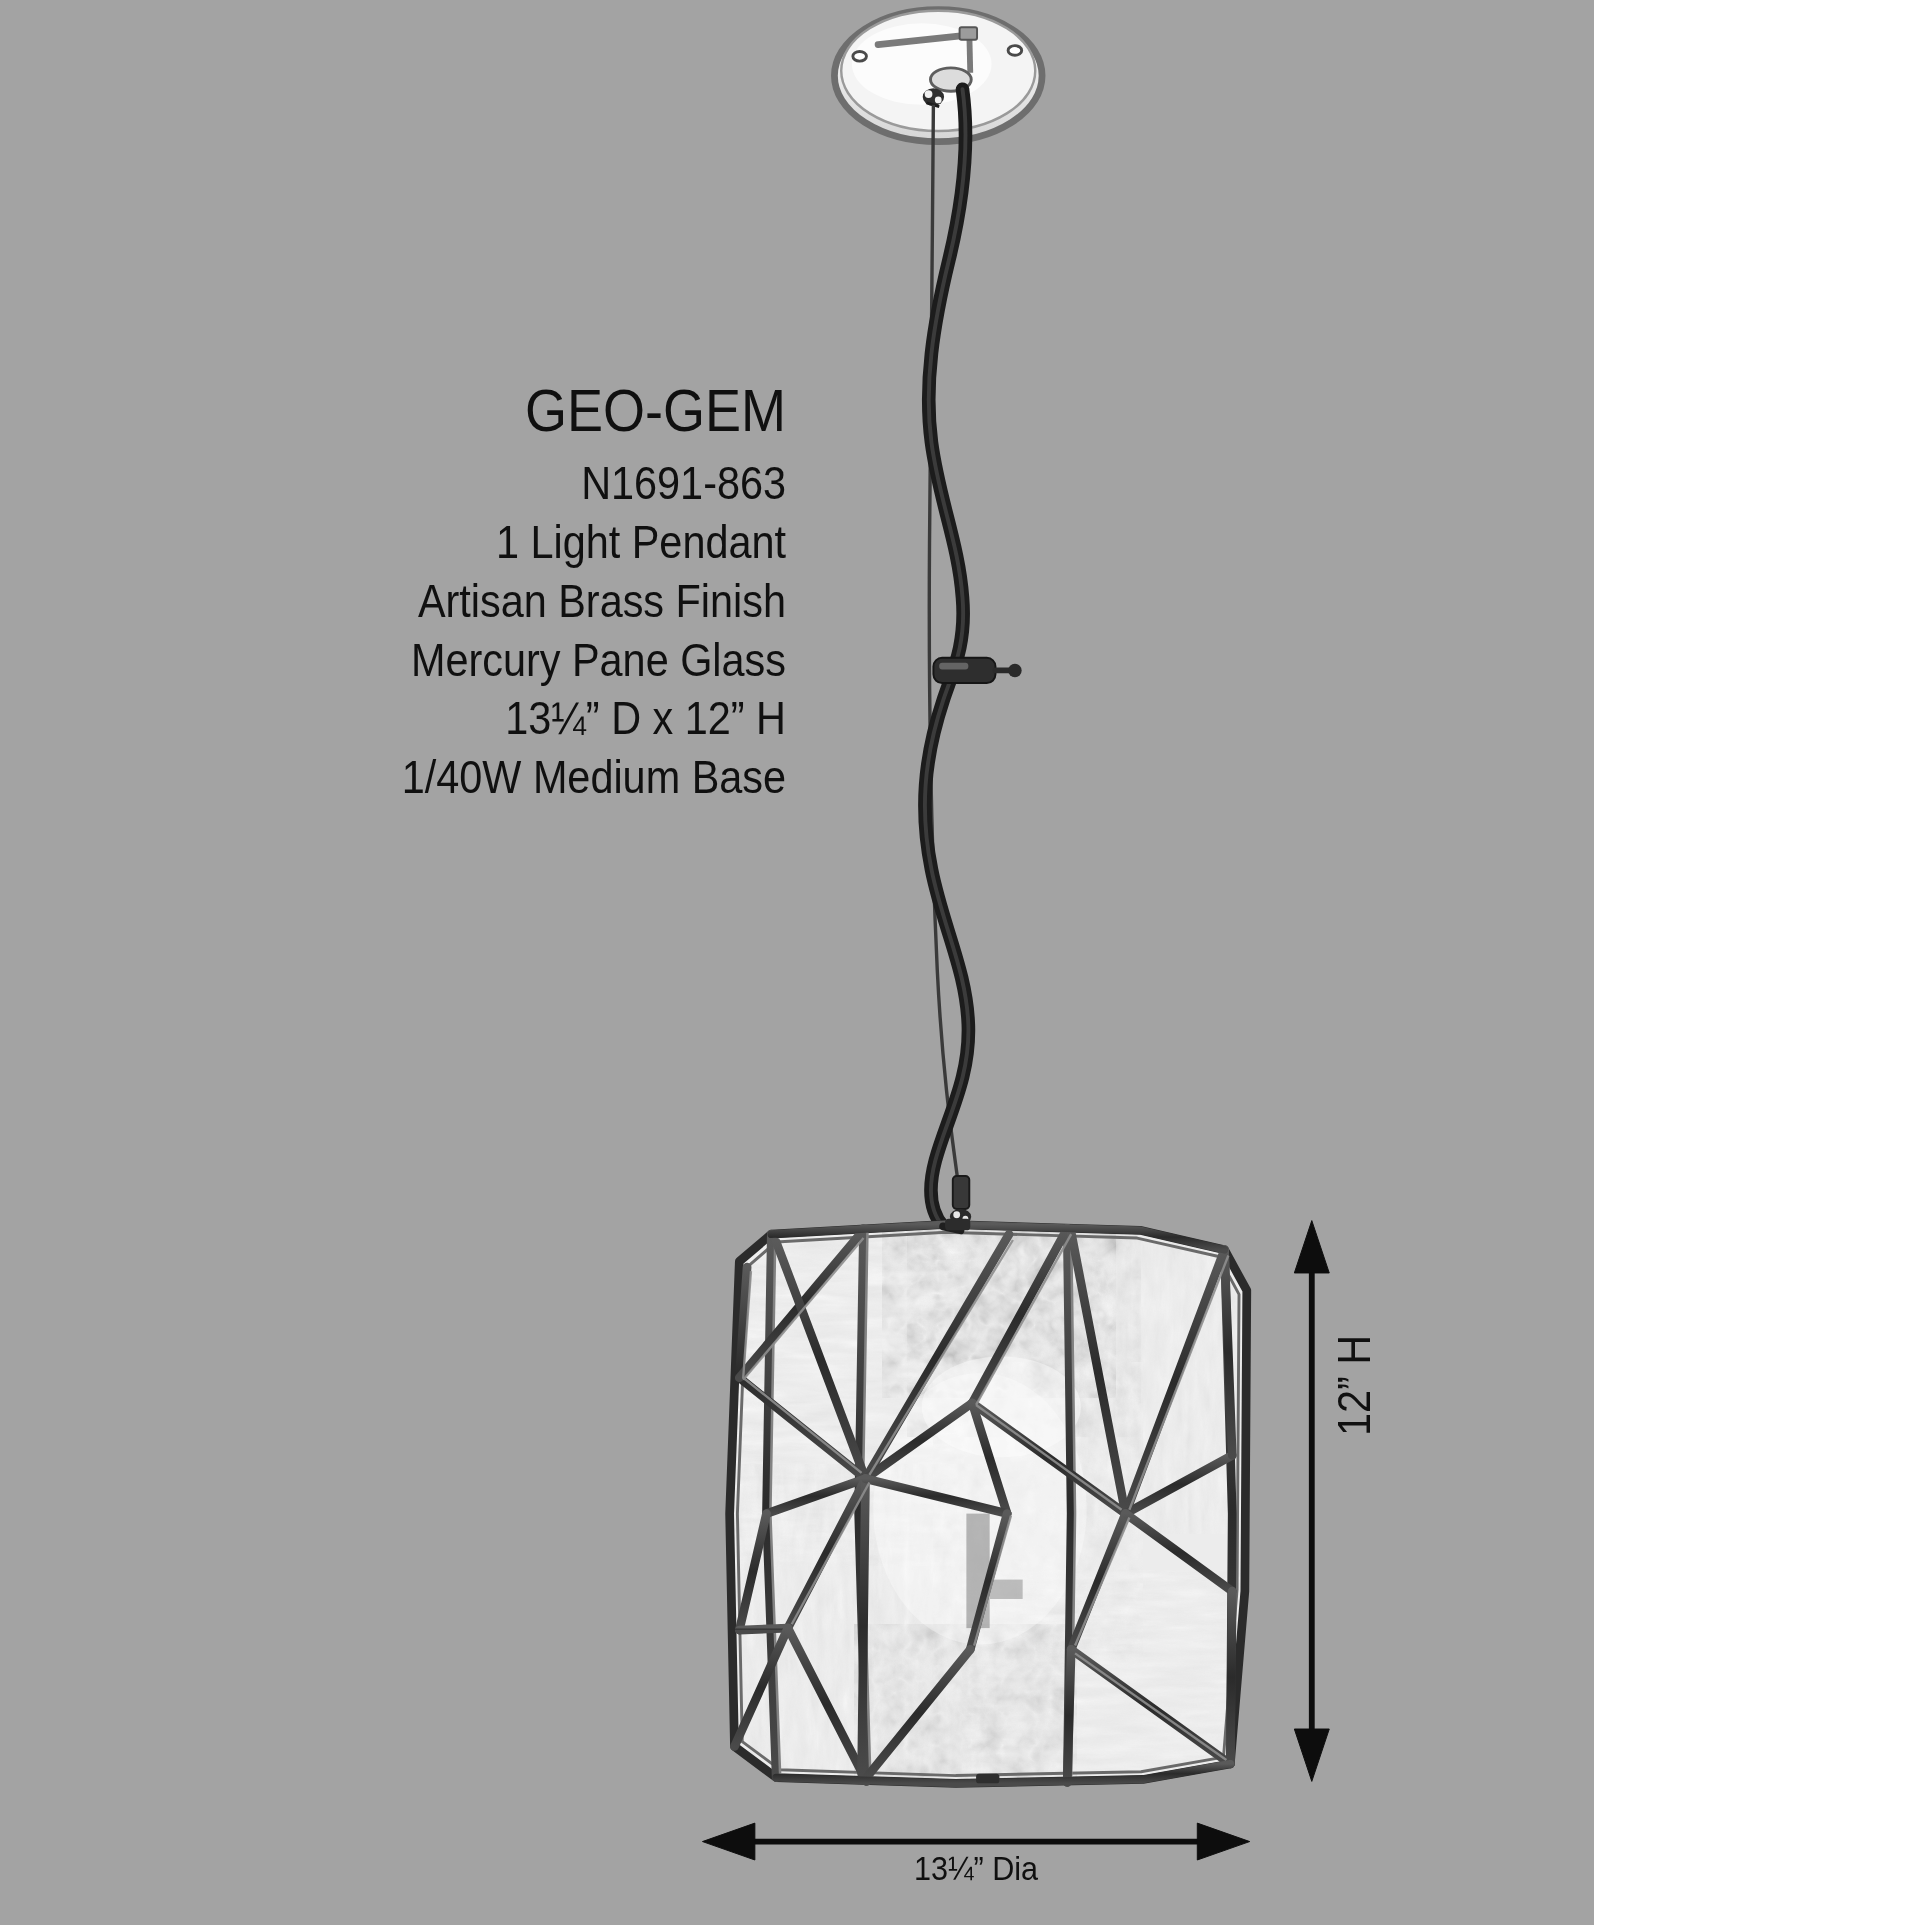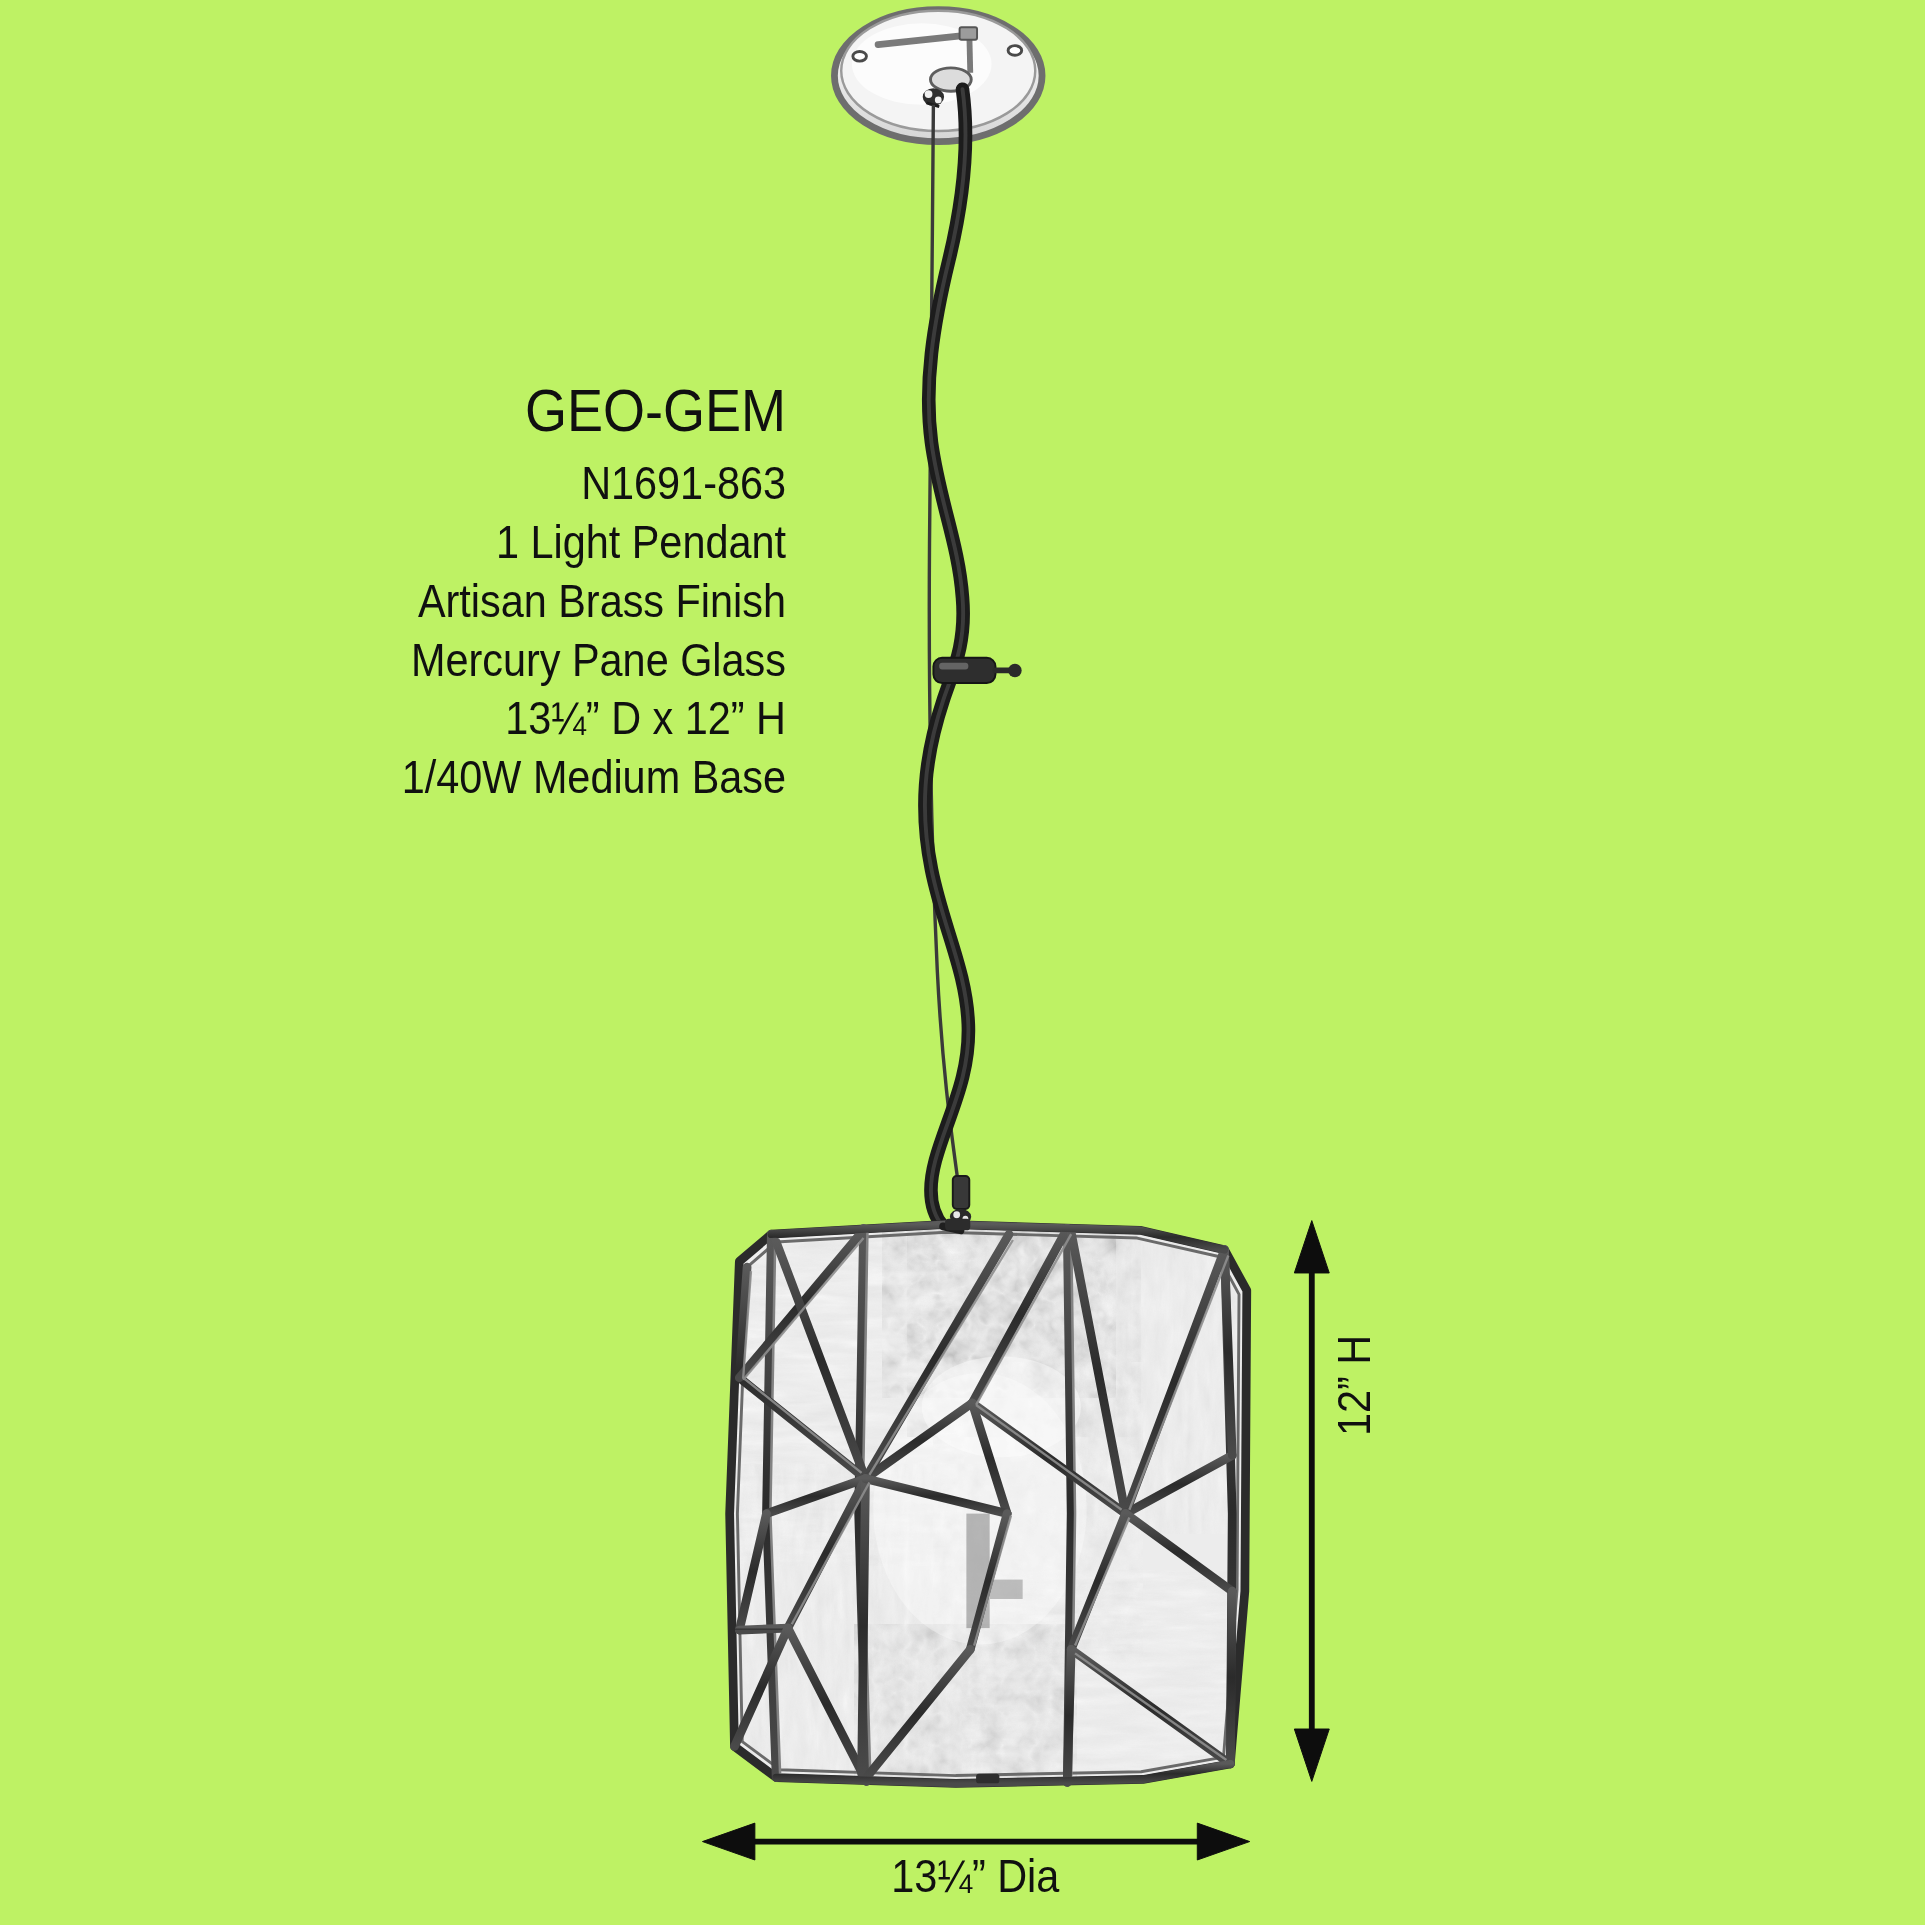--- a/index.html
+++ b/index.html
@@ -7,23 +7,23 @@
     margin: 0;
     padding: 0;
     background: #ffffff;
   }
   body {
     font-family: "Liberation Sans", sans-serif;
     color: #1a1a1a;
   }
   #sheet {
     position: relative;
-    width: 1925px;
+    width: 1594px;
     height: 1925px;
-    background: #bef264;
+    background: #a3a3a3;
     overflow: hidden;
   }
 
   
   .spec-block {
     position: absolute;
     color: #101010;
     line-height: 1.0;
   }
   #spec-left {
@@ -77,21 +77,21 @@
     white-space: nowrap;
     transform: rotate(-90deg) scaleX(0.90);
     transform-origin: left top;
   }
   #dim-horizontal-label {
     position: absolute;
     left: 704px;
     top: 1849px;
     width: 543px;
     text-align: center;
-    font-size: 46px;
+    font-size: 34px;
     color: #101010;
     white-space: nowrap;
   }
   #dim-horizontal-label > span {
     display: inline-block;
     transform: scaleX(0.90);
   }
 
   
   #fixture {

